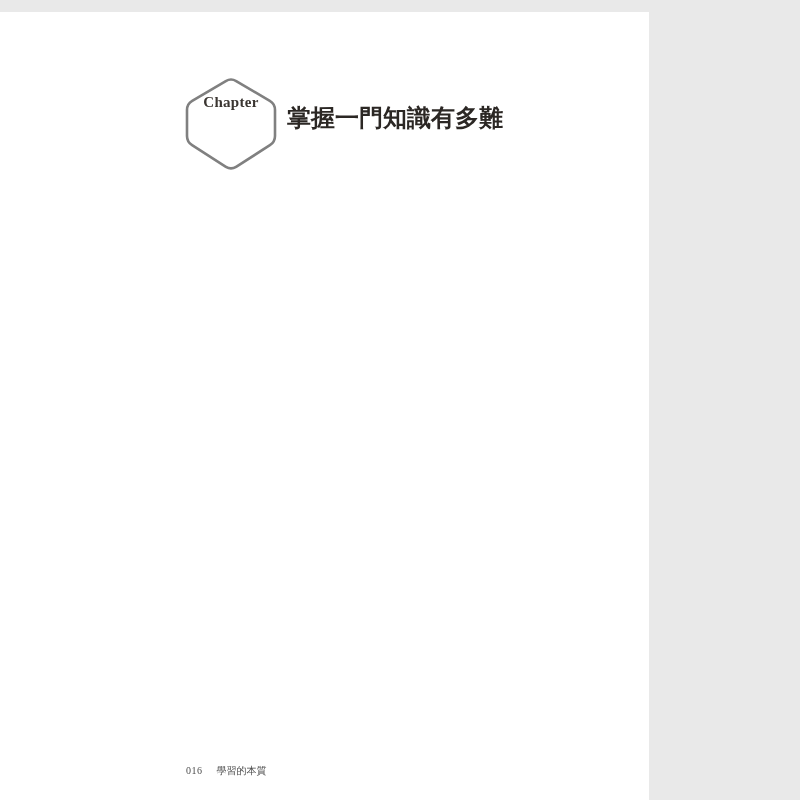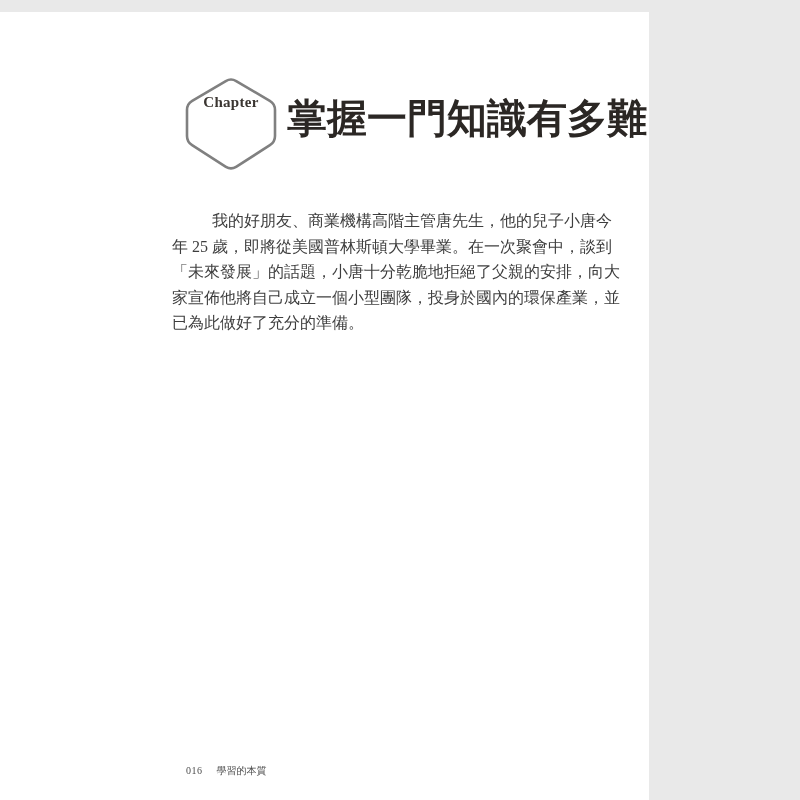--- a/index.html
+++ b/index.html
@@ -53,21 +53,21 @@
     line-height: 42px;
     color: var(--badge-number);
   }
   
   .chapter-title {
     position: absolute;
     left: 287px;
     top: 84px;
     font-family: "Liberation Sans", sans-serif;
     font-weight: 800;
-    font-size: 40px;
+    font-size: 24px;
     line-height: 44px;
     letter-spacing: 0px;
     color: var(--title);
     white-space: nowrap;
   }
   
   .body-text {
     position: absolute;
     left: 172px;
     top: 196px;
@@ -103,20 +103,19 @@
   <div class="badge">
     <svg width="94" height="96" viewBox="0 0 94 96">
       <path d="M 41.8 5.1 Q 47 2 52.2 5.1 L 85.8 24.9 Q 91 28 91 34 L 91 60 Q 91 66 85.9 69.2 L 52.1 90.8 Q 47 94 41.9 90.8 L 8.1 69.2 Q 3 66 3 60 L 3 34 Q 3 28 8.2 24.9 Z" fill="none" stroke="var(--badge-outline)" stroke-width="2.6" stroke-linejoin="round"></path>
     </svg>
     <div class="badge-label">Chapter</div>
   </div>
 
   <h1 class="chapter-title">掌握一門知識有多難</h1>
 
   <div class="body-text">
-    <p>我的好朋友、商業機構高階主管唐先生，他的兒子小唐今年 25 歲，即將從美國普林斯頓大學畢業。在一次聚會中，談到「未來發展」的話題，小唐十分乾脆地拒絕了父親的安排，向大家宣佈他將自己成立一個小型團隊，投身於國內的環保產業，並已為此做好了充分的準備。</p>
   </div>
 
   <div class="page-footer">
     <span class="page-number">016</span><span>學習的本質</span>
   </div>
 
 </div>
 
 </body></html>

